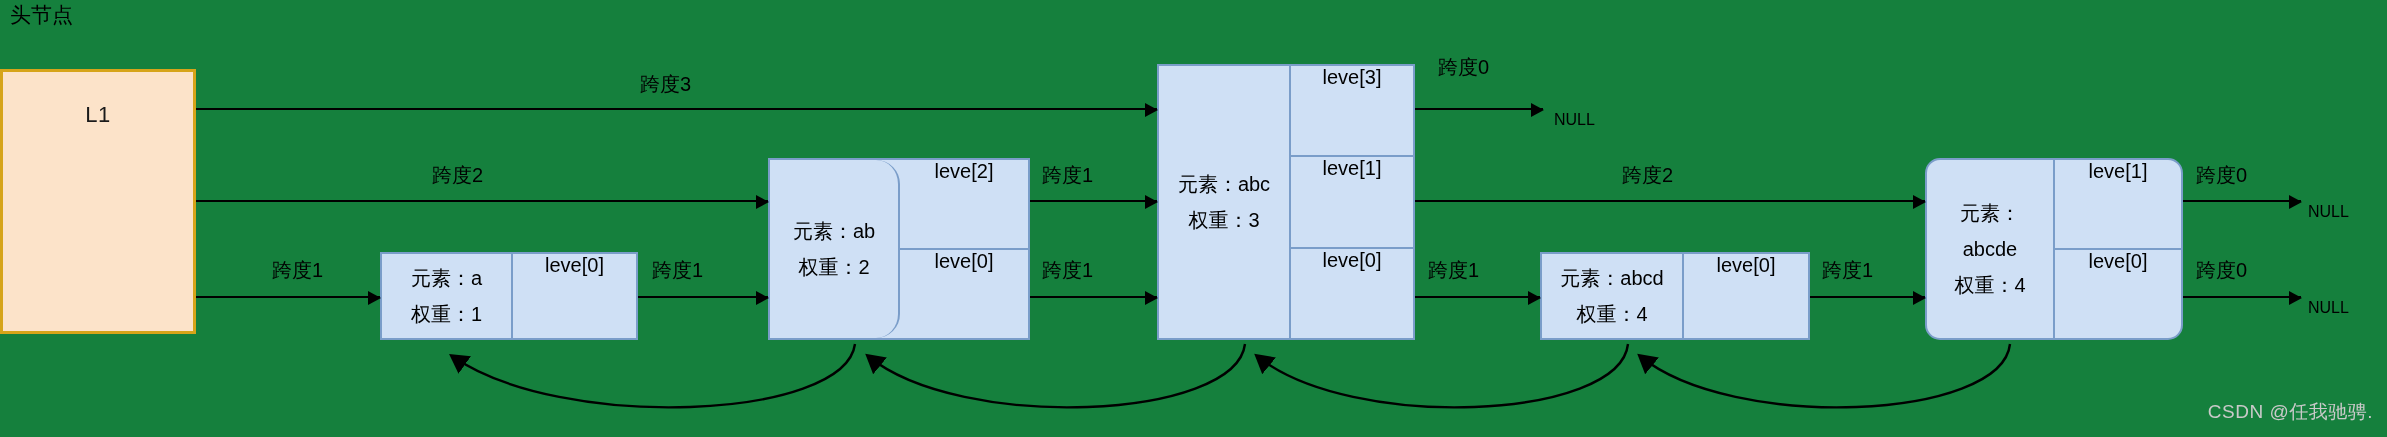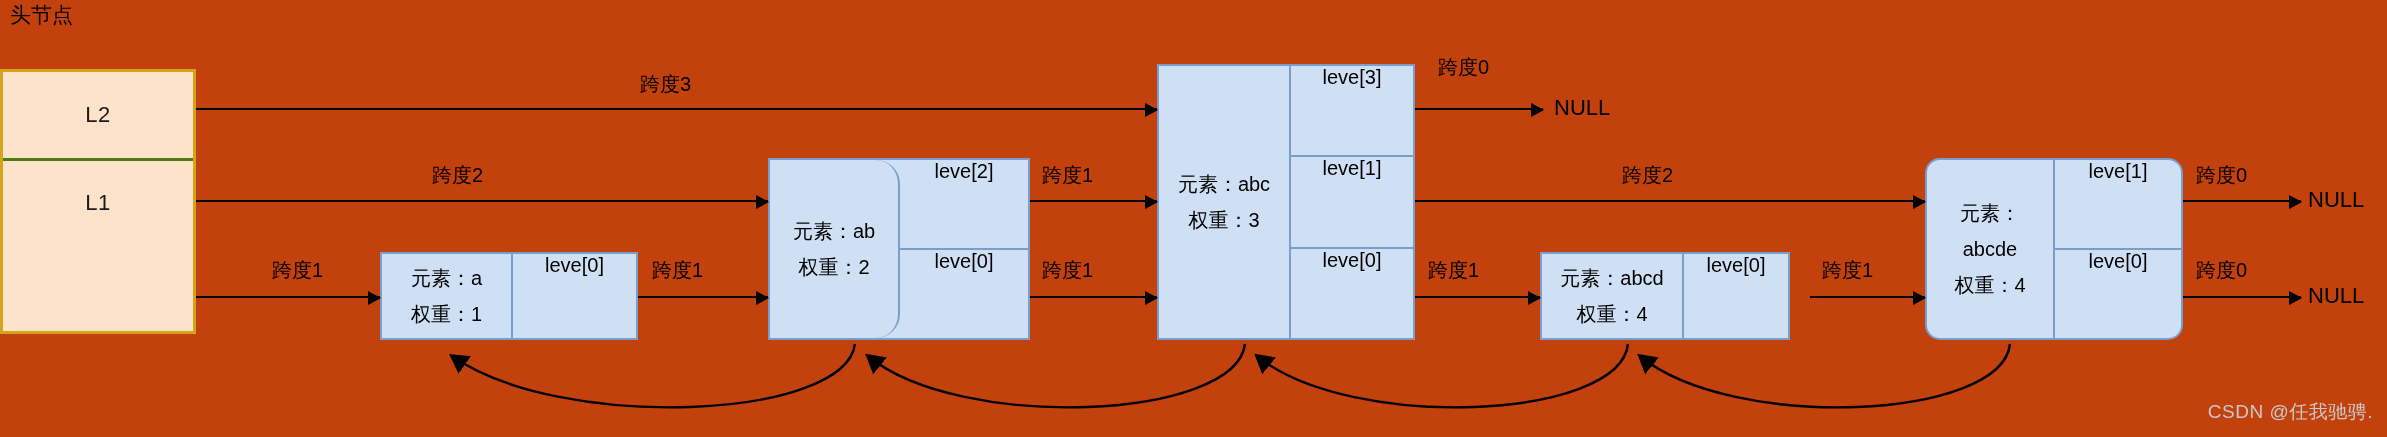--- a/index.html
+++ b/index.html
@@ -6,21 +6,21 @@
   body{
     font-family:"Liberation Sans","DejaVu Sans",sans-serif;
     color:#000000;
     -webkit-font-smoothing:antialiased;
   }
   #stage{
     position:relative;
     width:2387px;
     height:437px;
     overflow:hidden;
-    background:#c2410c;
+    background:#15803d;
   }
   .abs{position:absolute;}
 
   
   #head-node{
     left:0px; top:69px;
     width:196px; height:265px;
     border:3px solid #d6a419;
     box-sizing:border-box;
     background:#fce3c9;
@@ -99,24 +99,25 @@
   }
 
   
   .span-label{
     font-size:20px;
     line-height:24px;
     white-space:nowrap;
     color:#000000;
   }
   .null-label{
-    font-size:22px;
+    font-size:16px;
     line-height:24px;
     white-space:nowrap;
     color:#000000;
+    margin-top:12px;
   }
 
   
   #back-arrows{
     left:0;top:0;
     width:2387px;height:437px;
     pointer-events:none;
   }
 
   
@@ -131,23 +132,20 @@
 </style>
 </head>
 <body>
 
 <div id="stage">
 
   <div class="abs" id="head-caption">头节点</div>
 
   <div class="abs" id="head-node">
     <div class="head-cell">
-      <span>L2</span>
-    </div>
-    <div class="head-cell">
       <span>L1</span>
     </div>
   </div>
 
   <div class="abs node" id="node-a" style="left:380px; top:252px; width:258px; height:88px;">
     <div class="node-key" style="width:131px;">
       <span>元素：a</span>
       <span>权重：1</span>
     </div>
     <div class="node-levels">
@@ -183,21 +181,21 @@
       </div>
       <div class="lvl">
         <span>leve[1]</span>
       </div>
       <div class="lvl">
         <span>leve[0]</span>
       </div>
     </div>
   </div>
 
-  <div class="abs node" id="node-abcd" style="left:1540px; top:252px; width:250px; height:88px;">
+  <div class="abs node" id="node-abcd" style="left:1540px; top:252px; width:270px; height:88px;">
     <div class="node-key" style="width:142px;">
       <span>元素：abcd</span>
       <span>权重：4</span>
     </div>
     <div class="node-levels">
       <div class="lvl">
         <span>leve[0]</span>
       </div>
     </div>
   </div>

